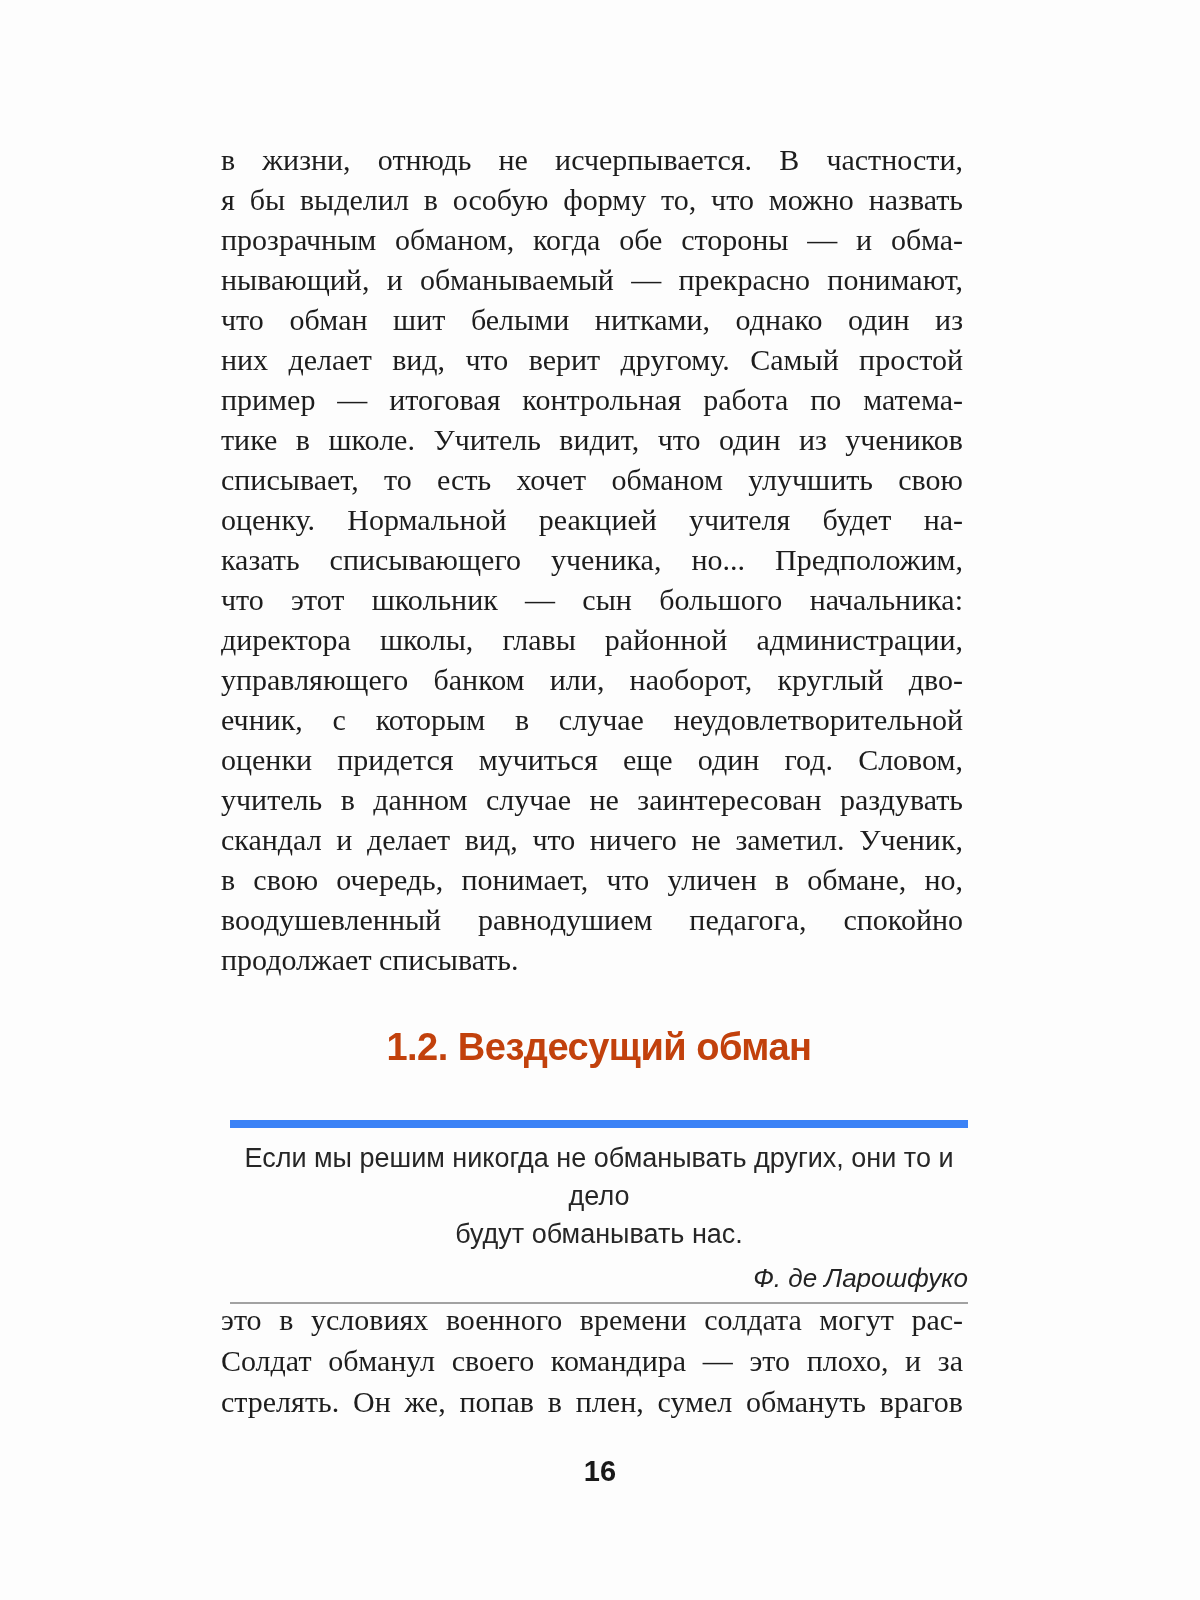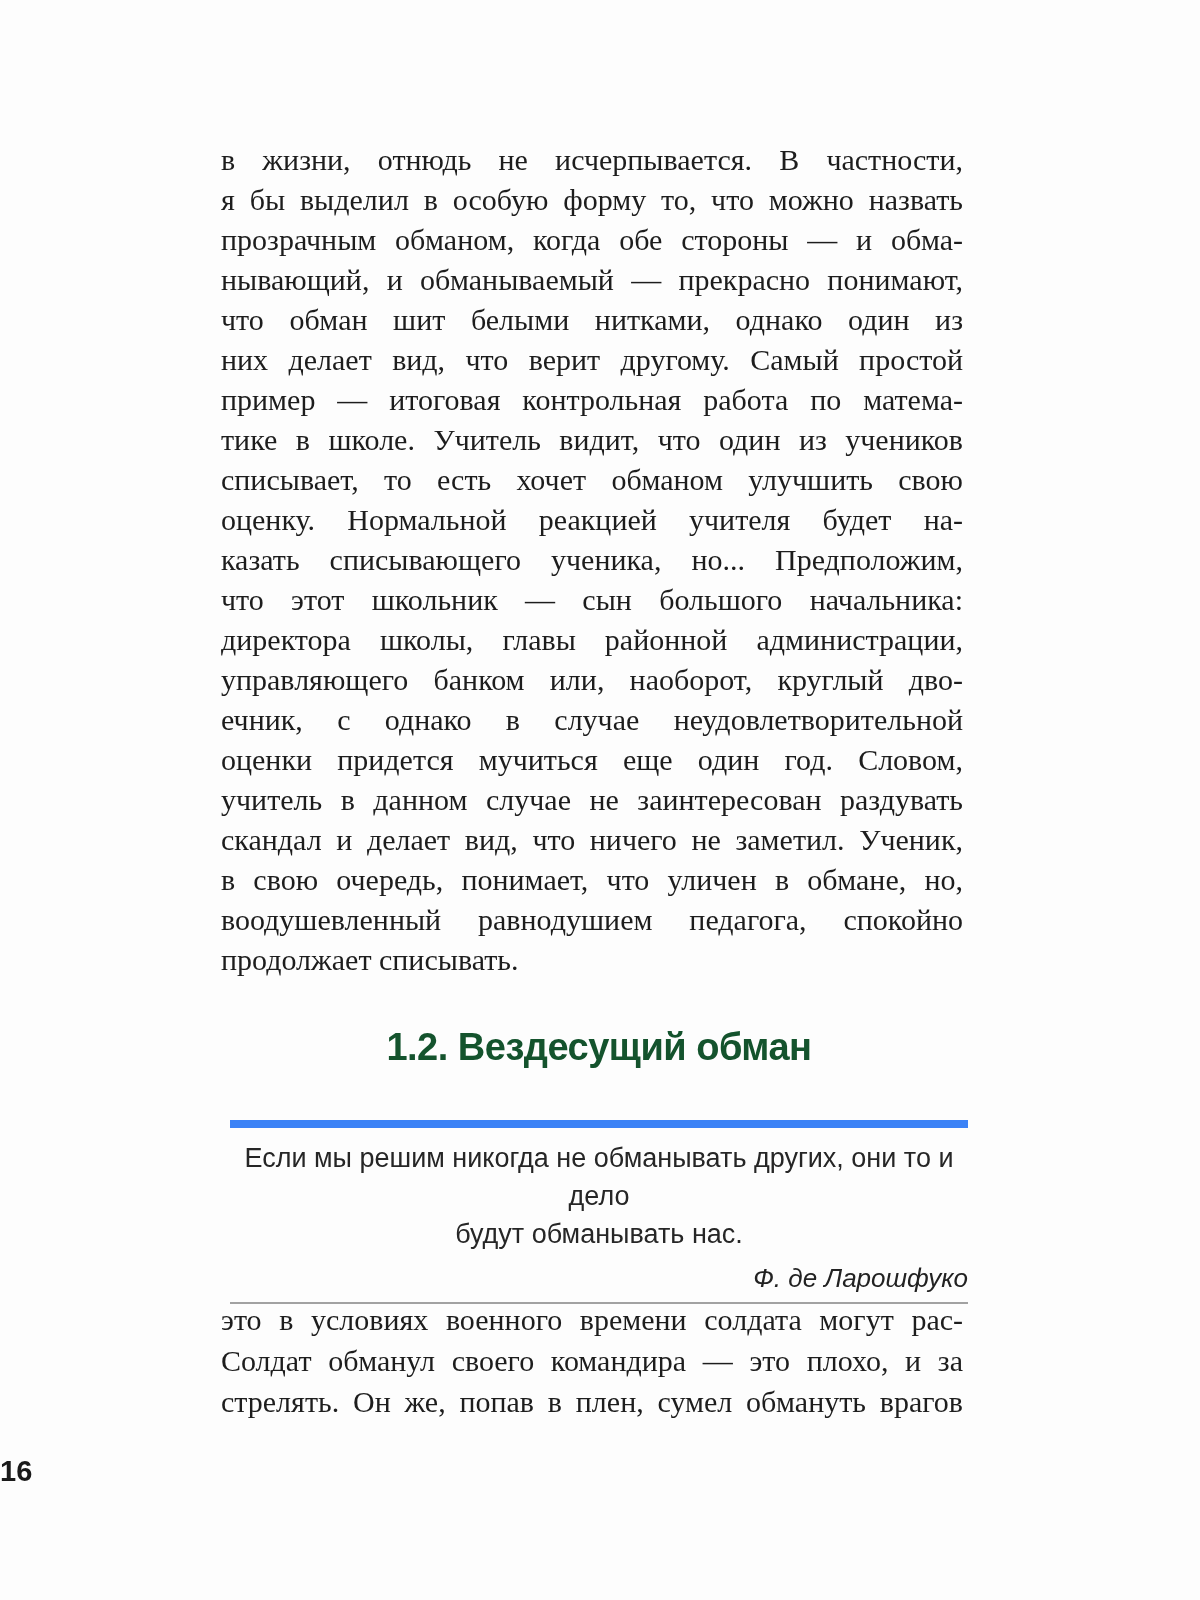--- a/index.html
+++ b/index.html
@@ -26,21 +26,21 @@
     position: absolute;
     left: 228px;
     width: 742px;
     top: 1026px;
     margin: 0;
     text-align: center;
     font-family: "Liberation Sans", sans-serif;
     font-weight: bold;
     font-size: 38px;
     letter-spacing: -0.5px;
-    color: #14532d;
+    color: #c2410c;
   }
   .epigraph {
     position: absolute;
     left: 230px;
     width: 738px;
     top: 1120px;
     border-top: 8px solid #3b82f6;
     border-bottom: 2px solid #a2a2a2;
     padding: 11px 0 7px 0;
     font-family: "Liberation Sans", sans-serif;
@@ -53,21 +53,21 @@
     font-style: italic;
     text-align: right;
     margin-top: 8px;
     color: #222222;
   }
   .pagenum {
     position: absolute;
     left: 0;
     width: 1200px;
     top: 1455px;
-    text-align: left;
+    text-align: center;
     font-family: "Liberation Sans", sans-serif;
     font-weight: bold;
     font-size: 29px;
     color: #1a1a1a;
   }
 </style>
 </head>
 <body>
 
 <div class="page">
@@ -80,21 +80,21 @@
       <div class="jline">что обман шит белыми нитками, однако один из</div>
       <div class="jline">них делает вид, что верит другому. Самый простой</div>
       <div class="jline">пример — итоговая контрольная работа по матема-</div>
       <div class="jline">тике в школе. Учитель видит, что один из учеников</div>
       <div class="jline">списывает, то есть хочет обманом улучшить свою</div>
       <div class="jline">оценку. Нормальной реакцией учителя будет на-</div>
       <div class="jline">казать списывающего ученика, но... Предположим,</div>
       <div class="jline">что этот школьник — сын большого начальника:</div>
       <div class="jline">директора школы, главы районной администрации,</div>
       <div class="jline">управляющего банком или, наоборот, круглый дво-</div>
-      <div class="jline">ечник, с однако в случае неудовлетворительной</div>
+      <div class="jline">ечник, с которым в случае неудовлетворительной</div>
       <div class="jline">оценки придется мучиться еще один год. Словом,</div>
       <div class="jline">учитель в данном случае не заинтересован раздувать</div>
       <div class="jline">скандал и делает вид, что ничего не заметил. Ученик,</div>
       <div class="jline">в свою очередь, понимает, что уличен в обмане, но,</div>
       <div class="jline">воодушевленный равнодушием педагога, спокойно</div>
       <div class="jline-last">продолжает списывать.</div>
     </div>
 
   <h2 class="heading">1.2. Вездесущий обман</h2>
 

